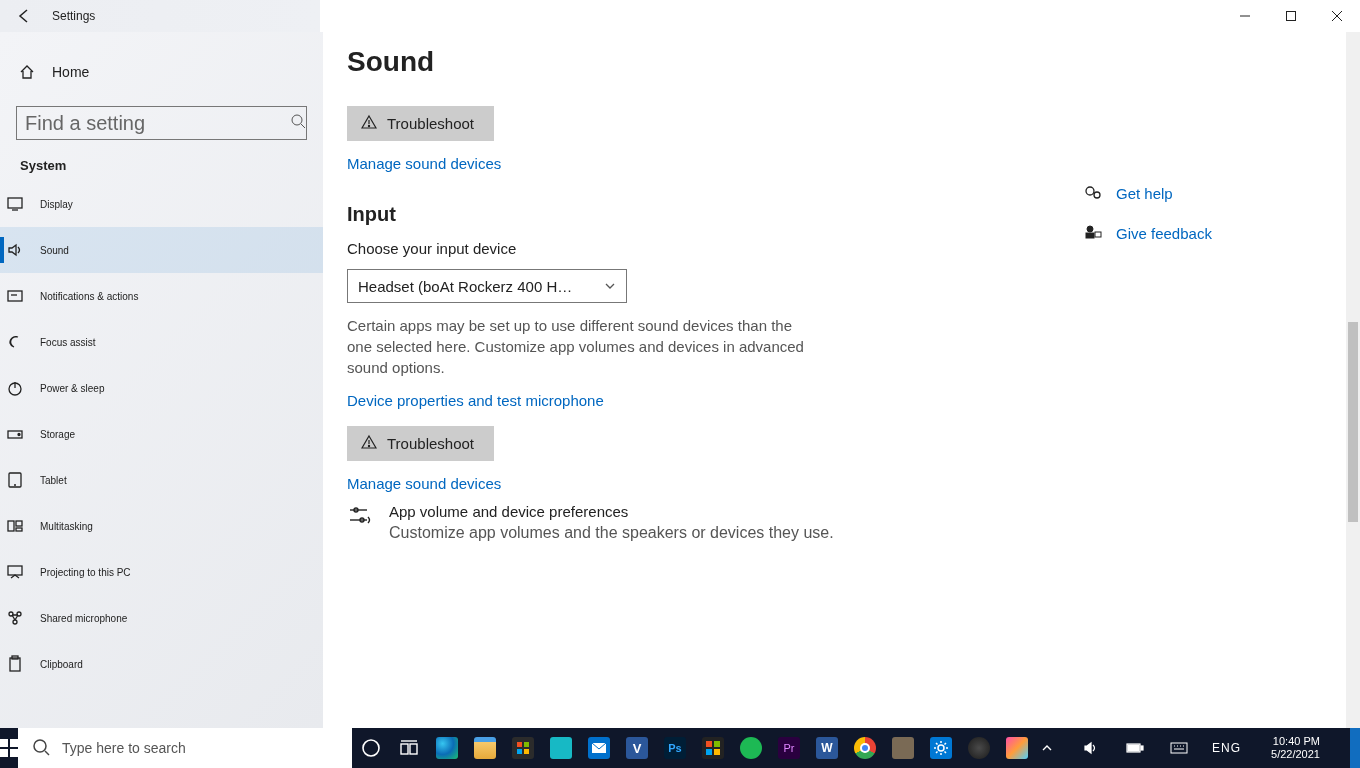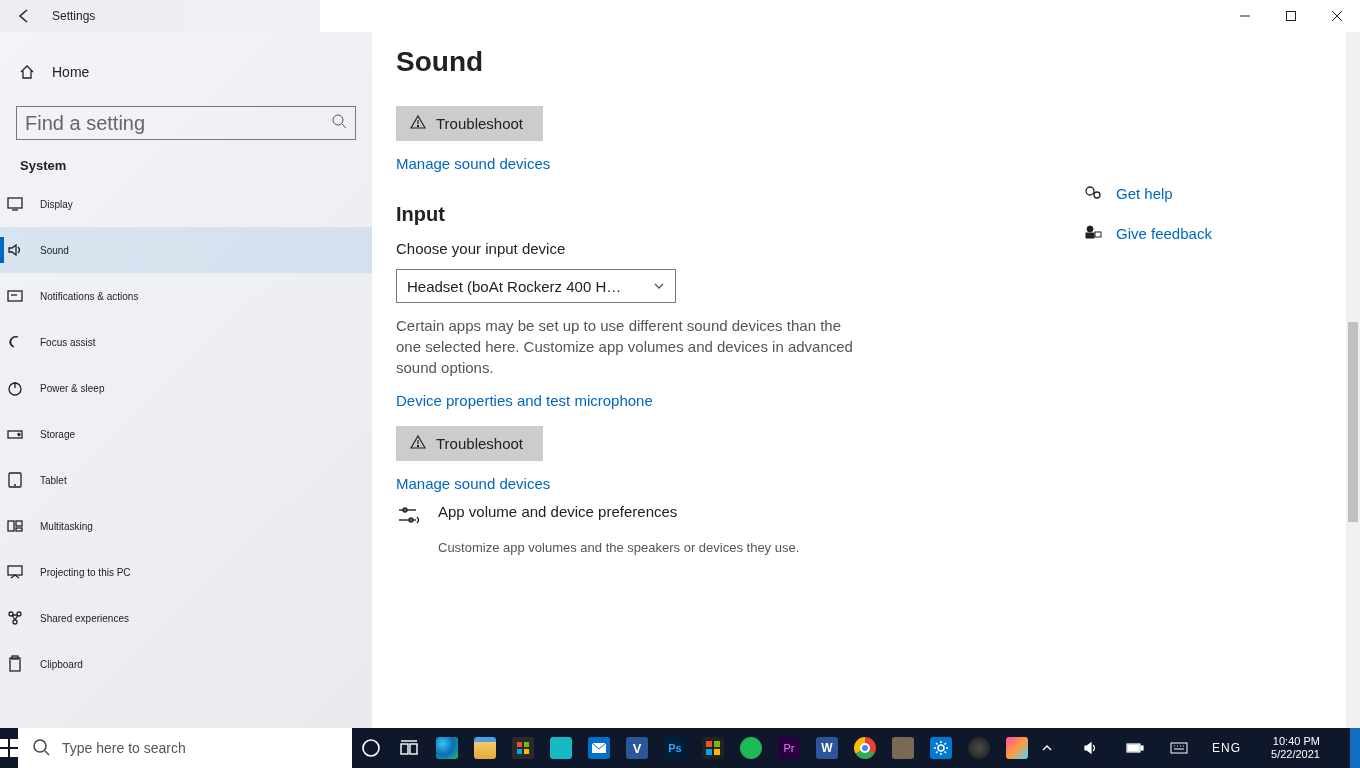--- a/index.html
+++ b/index.html
@@ -9,21 +9,21 @@
 .titlebar { height: 32px; display: flex; align-items: center; background: linear-gradient(90deg,#eceef2 0,#eef0f4 23.5%,#ffffff 23.5%,#ffffff 100%); }
 .titlebar .back { width: 48px; height: 32px; display:flex; align-items:center; justify-content:center; }
 .titlebar .title { font-size: 12px; color: #222; margin-left: 4px; }
 .titlebar .spacer { flex: 1; }
 .winctrl { width: 46px; height: 32px; display:flex; align-items:center; justify-content:center; }
 .winctrl svg { stroke:#222; stroke-width:1; fill:none; }
 .titlebar svg { display:block; }
 
 
 .app { display:flex; height: 696px; }
-.sidebar { width: 372px; background: linear-gradient(135deg,#f3f4f7,#e8eaee); padding-top: 20px; }
+.sidebar { width: 323px; background: linear-gradient(135deg,#f3f4f7,#e8eaee); padding-top: 20px; }
 .main { flex:1; position:relative; background:#fff; padding: 10px 0 0 24px; }
 
 
 .home-row { display:flex; align-items:center; height:40px; padding-left:18px; gap:16px; font-size:14px; color:#222; }
 .search-box { margin: 14px 16px 18px 16px; height:34px; border:1px solid #777; display:flex; align-items:center; padding:0 8px; }
 .search-box input { flex:1; border:none; background:transparent; outline:none; font-size:20px; font-style: normal; color:#555; }
 .search-box input::placeholder { color:#666; }
 .section-header { padding: 0 0 8px 20px; font-size:13px; font-weight:600; color:#222; }
 .nav-item { display:flex; align-items:center; height:46px; padding-left:6px; gap:16px; font-size:10px; color:#222; position:relative; }
 .nav-item.active::before { content:""; position:absolute; left:0; top:10px; bottom:10px; width:4px; background:#0067c0; }
@@ -36,21 +36,21 @@
 h2 { font-size:20px; font-weight:600; color:#222; margin: 30px 0 14px 0; }
 .btn { display:inline-flex; align-items:center; gap:10px; background:#ccc; border:none; padding: 8px 20px 8px 14px; font-size:15px; color:#222; }
 .btn svg { stroke:#222; fill:none; stroke-width:1.2; }
 .link { color:#0067c0; font-size:15px; display:inline-block; margin-top:14px; }
 .muted { color:#555; font-size:15px; line-height:1.4; max-width:460px; margin-top:12px; }
 .field-lbl { font-size:15px; color:#222; margin-top:6px; }
 .select { display:flex; align-items:center; justify-content:space-between; width:280px; height:34px; border:1px solid #777; margin-top:12px; padding:0 10px; font-size:15px; color:#222; }
 .select span.val { white-space:nowrap; overflow:hidden; text-overflow:ellipsis; max-width:220px; }
 .adv-row { display:flex; gap:16px; align-items:flex-start; margin-top:10px; }
 .adv-row .adv-title { font-size:15px; color:#222; }
-.adv-row .adv-sub { font-size:13px; color:#555; margin-top:20px; }
+.adv-row .adv-sub { font-size:16px; color:#555; margin-top:4px; }
 
 
 .rightrail { position:absolute; right:36px; top:34px; width:240px; }
 .rr-item { display:flex; align-items:center; gap:14px; margin-top:22px; }
 .rr-item .rr-ic { width:18px; height:18px; display:flex; align-items:center; justify-content:center; }
 .rr-item a { color:#0067c0; font-size:15px; text-decoration:none; }
 
 
 .vscroll { position:absolute; right:0; top:0; width:14px; height:100%; background:#f0f0f0; }
 .vscroll .thumb { position:absolute; left:2px; width:10px; top:290px; height:200px; background:#c0c0c0; }
@@ -206,21 +206,21 @@
     </div>
     <div class="nav-item">
       <span class="nav-icon">
           <svg width="18" height="18">
             <circle cx="5" cy="5" r="2"></circle>
             <circle cx="13" cy="5" r="2"></circle>
             <circle cx="9" cy="13" r="2"></circle>
             <path d="M6 6 L12 6 M6 6 L9 11 M12 6 L9 11"></path>
           </svg>
         </span>
-      <span>Shared experiences</span>
+      <span>Shared microphone</span>
     </div>
     <div class="nav-item">
       <span class="nav-icon">
           <svg width="18" height="18">
             <rect x="4" y="3" width="10" height="13"></rect>
             <rect x="6" y="1" width="6" height="3"></rect>
           </svg>
         </span>
       <span>Clipboard</span>
     </div>

